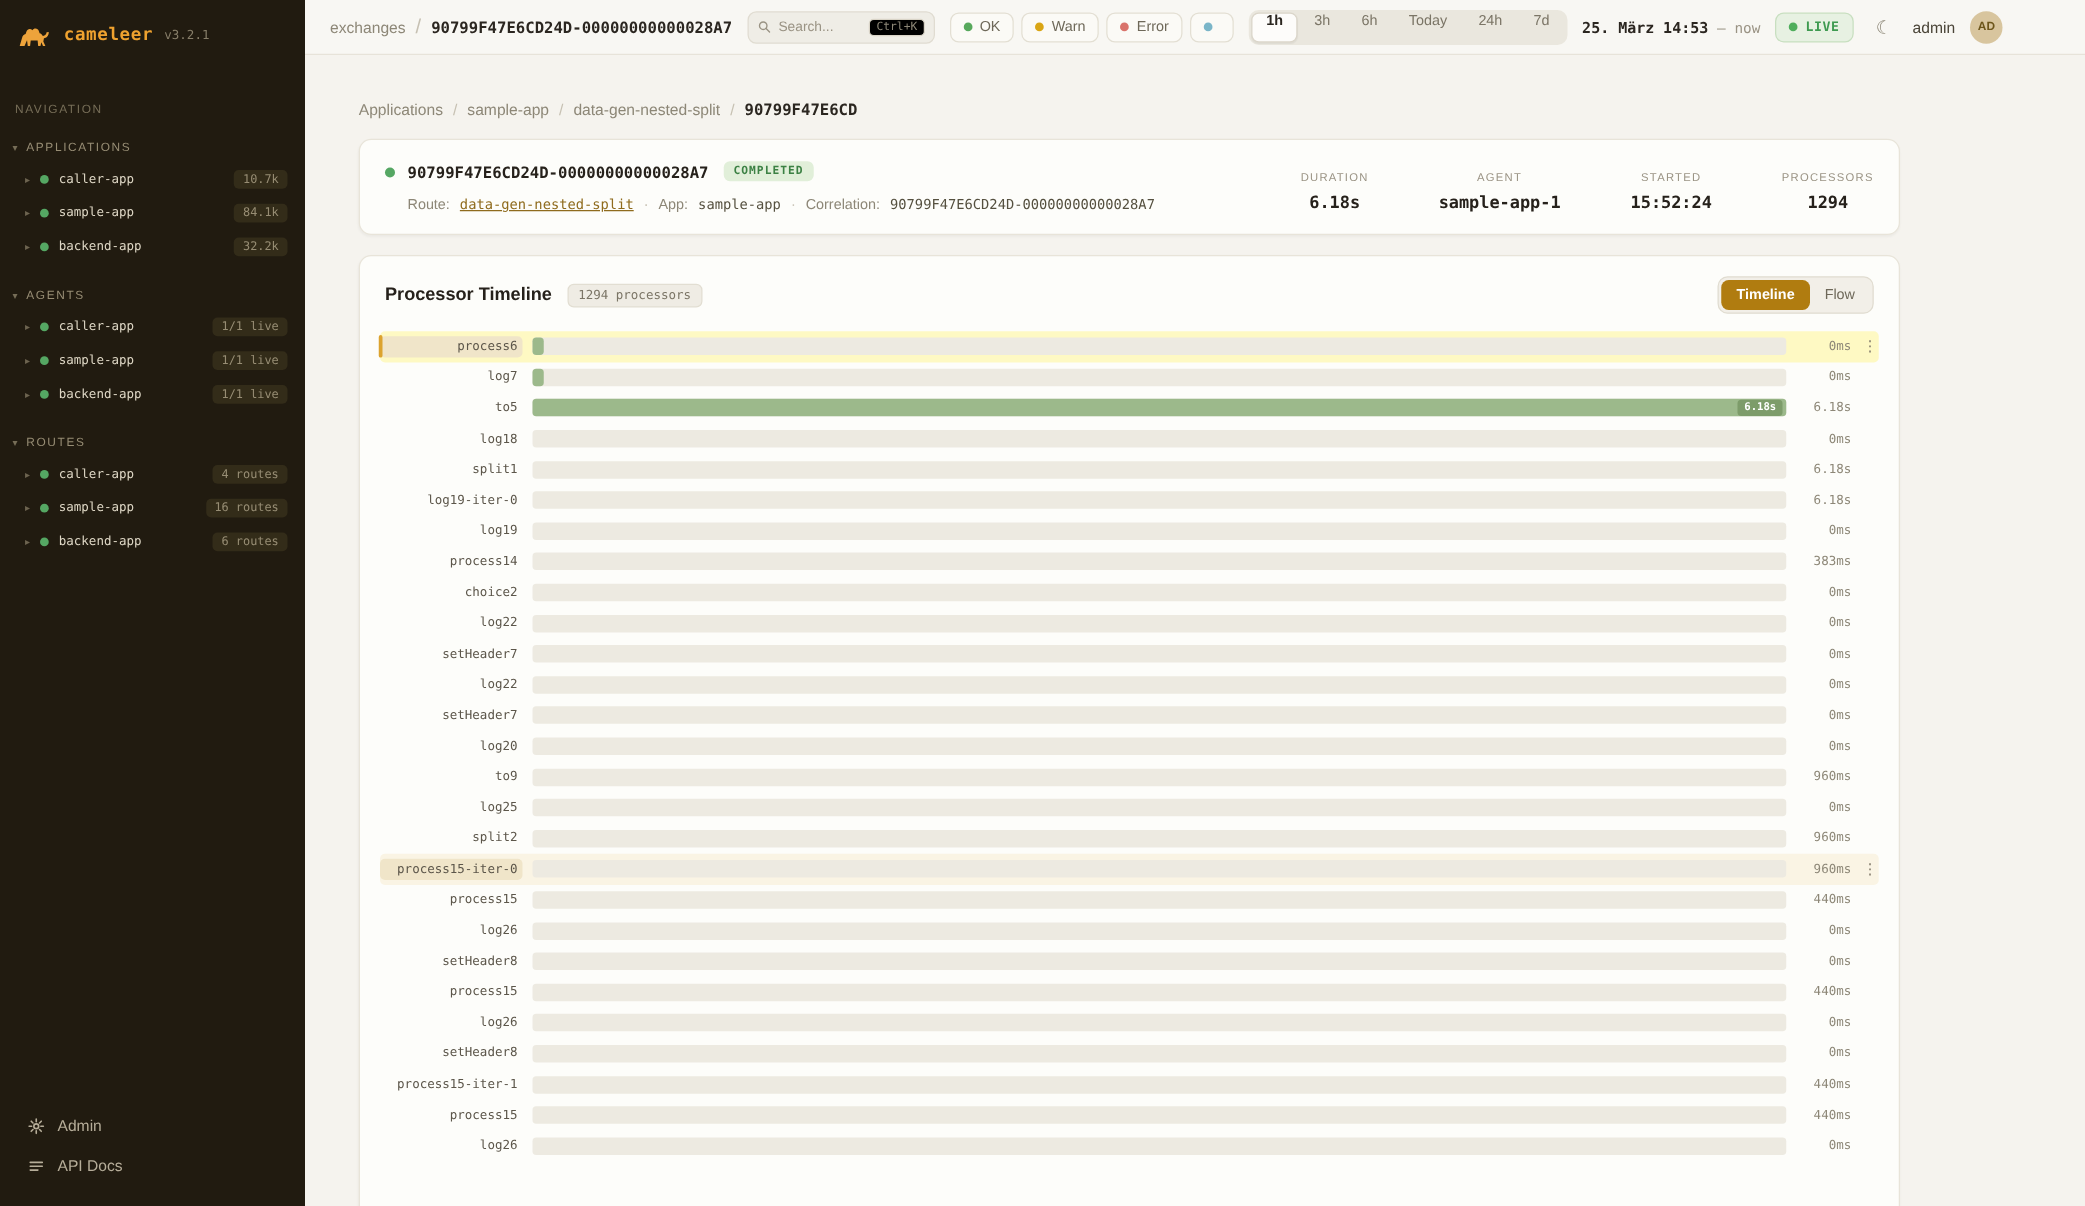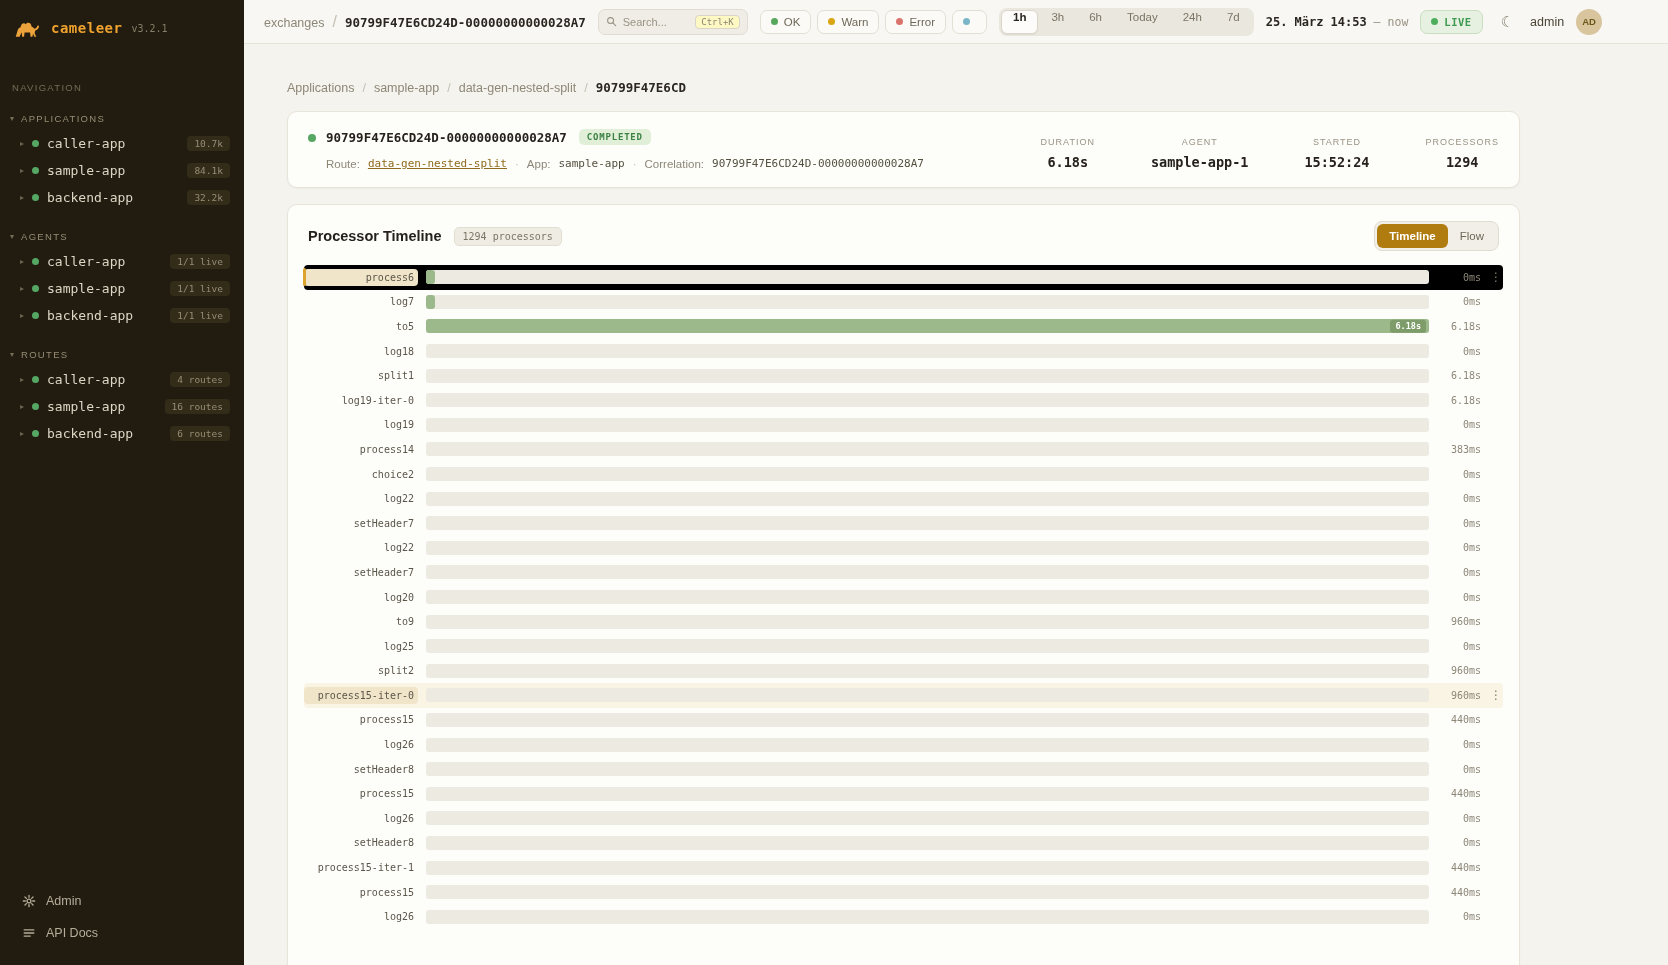--- a/index.html
+++ b/index.html
@@ -15,36 +15,36 @@
   .filter-box input { background:transparent; border:none; outline:none; color:#cfc8b6; font-size:11.5px; width:100%; font-family:inherit; }
   .filter-box input::placeholder { color:#8f8670; }
   .nav-label { margin:26px 16px 0 12px; font-size:9.5px; letter-spacing:1.3px; color:#766d57; }
   .s-section { margin-top:16px; }
   .s-head { display:flex; align-items:center; gap:7px; padding:4px 16px 6px 10px; cursor:pointer; }
   .s-head-caret { font-size:8px; color:#766d57; }
   .s-title { font-size:9.5px; letter-spacing:1.3px; color:#978d74; }
   .s-item { display:flex; align-items:center; gap:8px; height:27px; padding:0 14px 0 20px; cursor:pointer; }
   .s-caret { font-size:8px; color:#6d6450; }
   .s-dot { width:7px; height:7px; border-radius:50%; background:#55a763; flex:none; }
-  .s-label { font-family:"DejaVu Sans Mono",monospace; font-size:13px; color:#ded7c5; }
+  .s-label { font-family:"DejaVu Sans Mono",monospace; font-size:10px; color:#ded7c5; }
   .s-badge { margin-left:auto; font-family:"DejaVu Sans Mono",monospace; font-size:9.5px; color:#978d74; background:#332c19; border-radius:4px; padding:2px 7px; white-space:nowrap; }
   .s-footer { margin-top:auto; padding:10px 14px 16px; }
   .s-footer-item { display:flex; align-items:center; gap:10px; height:32px; padding:0 8px; color:#b6ad99; font-size:12.5px; cursor:pointer; border-radius:6px; }
 
   
   .content { flex:1; display:flex; flex-direction:column; min-width:0; }
   .topbar { height:44px; min-height:44px; background:#f8f7f3; border-bottom:1px solid #e7e3d9; display:flex; align-items:center; gap:12px; padding:0 118px 0 20px; white-space:nowrap; }
   .tb-crumb { display:flex; align-items:baseline; gap:8px; }
   .tb-section { font-size:12.5px; color:#8d8777; cursor:pointer; }
   .sep { color:#c6c0b2; }
   .tb-id { font-family:"DejaVu Sans Mono",monospace; font-weight:bold; font-size:12.5px; color:#2b2620; }
   .search { width:150px; height:26px; background:#efede6; border:1px solid #e0dcd1; border-radius:7px; display:flex; align-items:center; gap:6px; padding:0 7px; color:#9a9384; cursor:text; }
   .search input { flex:1; min-width:0; border:0; background:transparent; outline:none; font-size:11px; color:#55503f; font-family:inherit; }
   .search input::placeholder { color:#9a9384; }
-  .kbd { font-family:"DejaVu Sans Mono",monospace; font-size:9px; color:#8d8777; border:1px solid #d9d4c7; background:#fef9c3; border-radius:4px; padding:1px 5px; }
+  .kbd { font-family:"DejaVu Sans Mono",monospace; font-size:9px; color:#8d8777; border:1px solid #d9d4c7; background:#000000; border-radius:4px; padding:1px 5px; }
   .pills { display:flex; gap:6px; }
   .pill { height:24px; display:flex; align-items:center; gap:6px; padding:0 10px; background:#fbfaf6; border:1px solid #e3dfd3; border-radius:7px; font-size:11.5px; color:#6e6859; cursor:pointer; }
   .pill-dot { width:7px; height:7px; border-radius:50%; flex:none; }
   .seg { display:flex; background:#eae7de; border-radius:8px; padding:2px; gap:1px; }
   .seg-btn { height:24px; padding:0 11px; display:flex; align-items:flex-start; border-radius:6px; font-size:11.5px; color:#7b7566; cursor:pointer; border:1px solid transparent; }
   .seg-btn.active { background:#fdfcfa; border-color:#dbd6ca; color:#2b2620; font-weight:bold; box-shadow:0 1px 1px rgba(0,0,0,.05); }
   .timebox { display:flex; align-items:center; gap:7px; font-family:"DejaVu Sans Mono",monospace; }
   .tb-date,.tb-clock { font-size:12px; font-weight:bold; color:#2b2620; }
   .tb-dash,.tb-now { font-size:11.5px; color:#9a9384; }
   .live { height:24px; display:flex; align-items:center; gap:6px; padding:0 10px; background:#e7f1e2; border:1px solid #c8dfc0; border-radius:7px; cursor:pointer; }
@@ -78,21 +78,21 @@
   .tl-card { margin-top:16px; padding:14px 16px 24px; min-height:790px; }
   .tl-head { display:flex; align-items:center; padding:2px 4px 10px; }
   .tl-title { font-size:14.5px; font-weight:bold; color:#26211b; }
   .tl-count { margin-left:12px; font-family:"DejaVu Sans Mono",monospace; font-size:10px; color:#7b7566; background:#efece4; border:1px solid #e2ded2; border-radius:5px; padding:3px 8px; }
   .tl-toggle { margin-left:auto; display:flex; background:#f2efe8; border:1px solid #e0dcd0; border-radius:8px; padding:2px; }
   .tl-btn { height:24px; padding:0 12px; display:flex; align-items:center; font-size:11.5px; color:#6e6859; border-radius:6px; cursor:pointer; }
   .tl-btn.active { background:#b07c10; color:#fff; font-weight:bold; }
 
   .t-rows { margin-top:4px; }
   .t-row { position:relative; display:grid; grid-template-columns:114px 1fr 44px 14px; column-gap:8px; align-items:center; height:24.6px; border-radius:4px; cursor:pointer; }
-  .t-row.marked { background:#000000; }
+  .t-row.marked { background:#fef9c3; }
   .t-row.marked::before { content:""; position:absolute; left:-1px; top:3px; width:3px; height:18px; border-radius:3px; background:#dca32e; }
   .t-row.highlighted { background:#faf4e4; }
   .t-label { font-family:"DejaVu Sans Mono",monospace; font-size:10px; color:#5c564a; text-align:right; padding:3px 4px; border-radius:4px; justify-self:end; white-space:nowrap; }
   .t-row.marked .t-label, .t-row.highlighted .t-label { background:#f0e5c9; width:100%; }
   .t-track { position:relative; height:14px; background:#edeae1; border-radius:3px; }
   .t-fill { position:absolute; left:0; top:0; height:100%; background:#9cb98b; border-radius:3px; }
   .t-chip { position:absolute; right:3px; top:50%; transform:translateY(-50%); background:#7d9c6a; color:#fff; font-family:"DejaVu Sans Mono",monospace; font-size:8.5px; font-weight:bold; padding:2px 5px; border-radius:3px; line-height:1; }
   .t-dur { font-family:"DejaVu Sans Mono",monospace; font-size:10px; color:#8d8777; text-align:right; white-space:nowrap; }
   .t-menu { font-size:12px; color:#837c6c; text-align:center; cursor:pointer; }
 </style>

